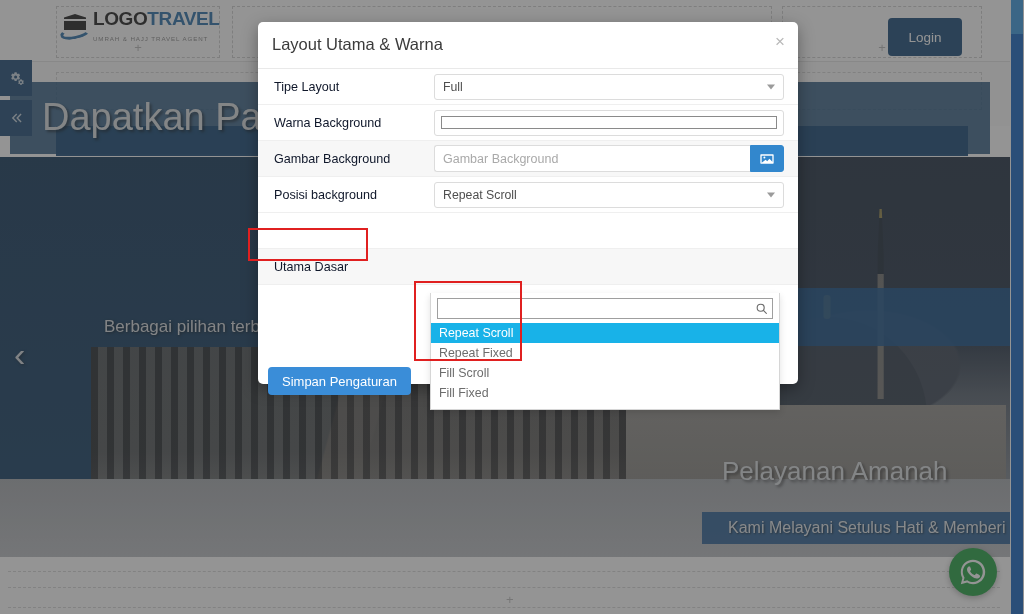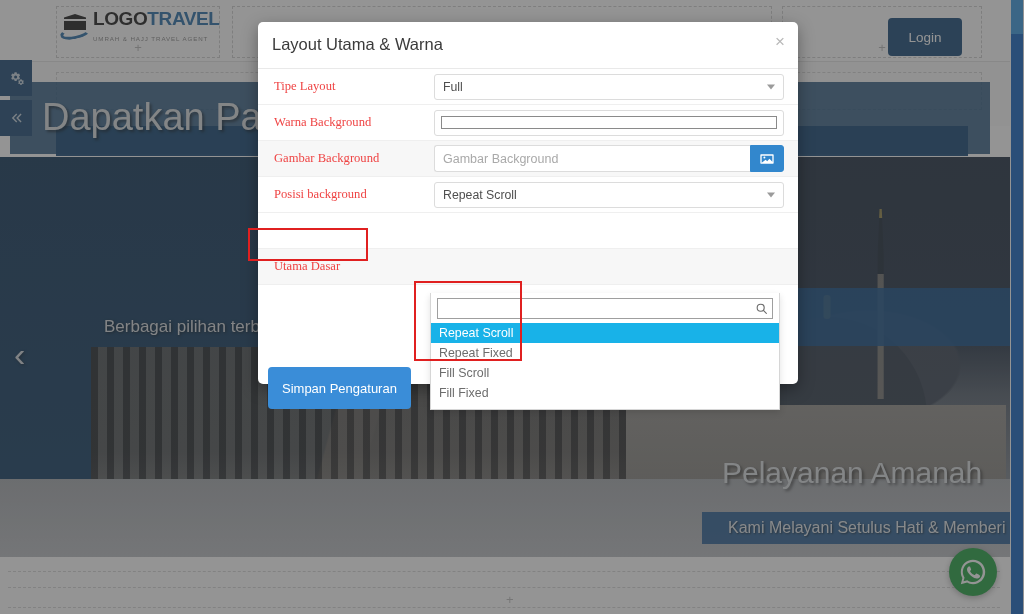--- a/index.html
+++ b/index.html
@@ -196,21 +196,21 @@
     width: 318px; height: 118px;
     overflow: hidden;
   }
   .hero-card2-band {
     position: absolute; left: 6px; top: 0;
     width: 320px; height: 58px;
     background: rgba(20,80,140,0.86);
   }
   .hero-title2 {
     position: absolute; left: 722px; top: 456px;
-    font-size: 30px; color: #d9dde0;
+    font-size: 26px; color: #d9dde0;
     text-shadow: 2px 2px 3px rgba(0,0,0,0.5);
     white-space: nowrap;
   }
   .hero-sub2-band {
     position: absolute; left: 702px; top: 512px;
     width: 322px; height: 32px;
     background: rgba(20,80,140,0.82);
   }
   .hero-sub2 {
     position: absolute; left: 728px; top: 519px;
@@ -319,21 +319,21 @@
 
   .frow {
     display: flex; align-items: center;
     height: 36px;
     border-bottom: 1px solid #efefef;
   }
   .frow.shade { background: #f7f7f7; }
   .flabel {
     width: 176px; flex: 0 0 176px;
     padding-left: 16px;
-    font-size: 12.6px; color: #ef4444; font-family: Liberation Serif, serif;
+    font-size: 12.6px; color: #0f172a;
   }
   .fctl { flex: 1; padding-right: 14px; position: relative; }
 
   .sel {
     position: relative;
     height: 26px;
     border: 1px solid #dcdcdc;
     border-radius: 3px;
     background: #ffffff;
     display: flex; align-items: center;
@@ -378,21 +378,21 @@
     background: #3287cd; border: 1px solid #3287cd;
     border-radius: 0 3px 3px 0;
     display: flex; align-items: center; justify-content: center;
     cursor: pointer;
   }
 
   .save-btn {
     position: absolute; left: 10px; top: 298px;
     background: #3a8dd8; color: #ffffff;
     border: none; border-radius: 4px;
-    height: 42px; padding: 0 14px;
+    height: 28px; padding: 0 14px;
     font-size: 13px; cursor: pointer;
     font-family: "Liberation Sans", sans-serif;
   }
 
   
   .annot {
     position: absolute;
     border: 2px solid #e02020;
     pointer-events: none;
     z-index: 80;

